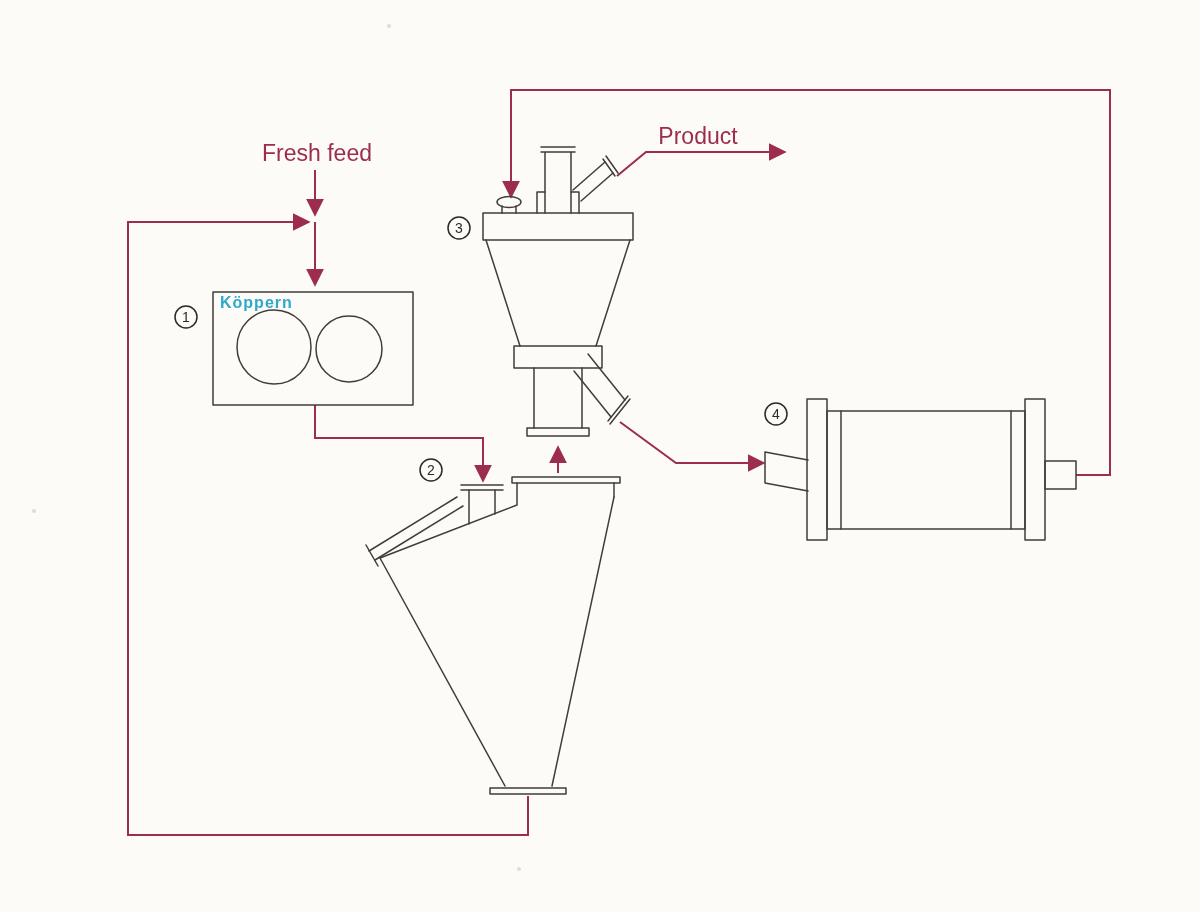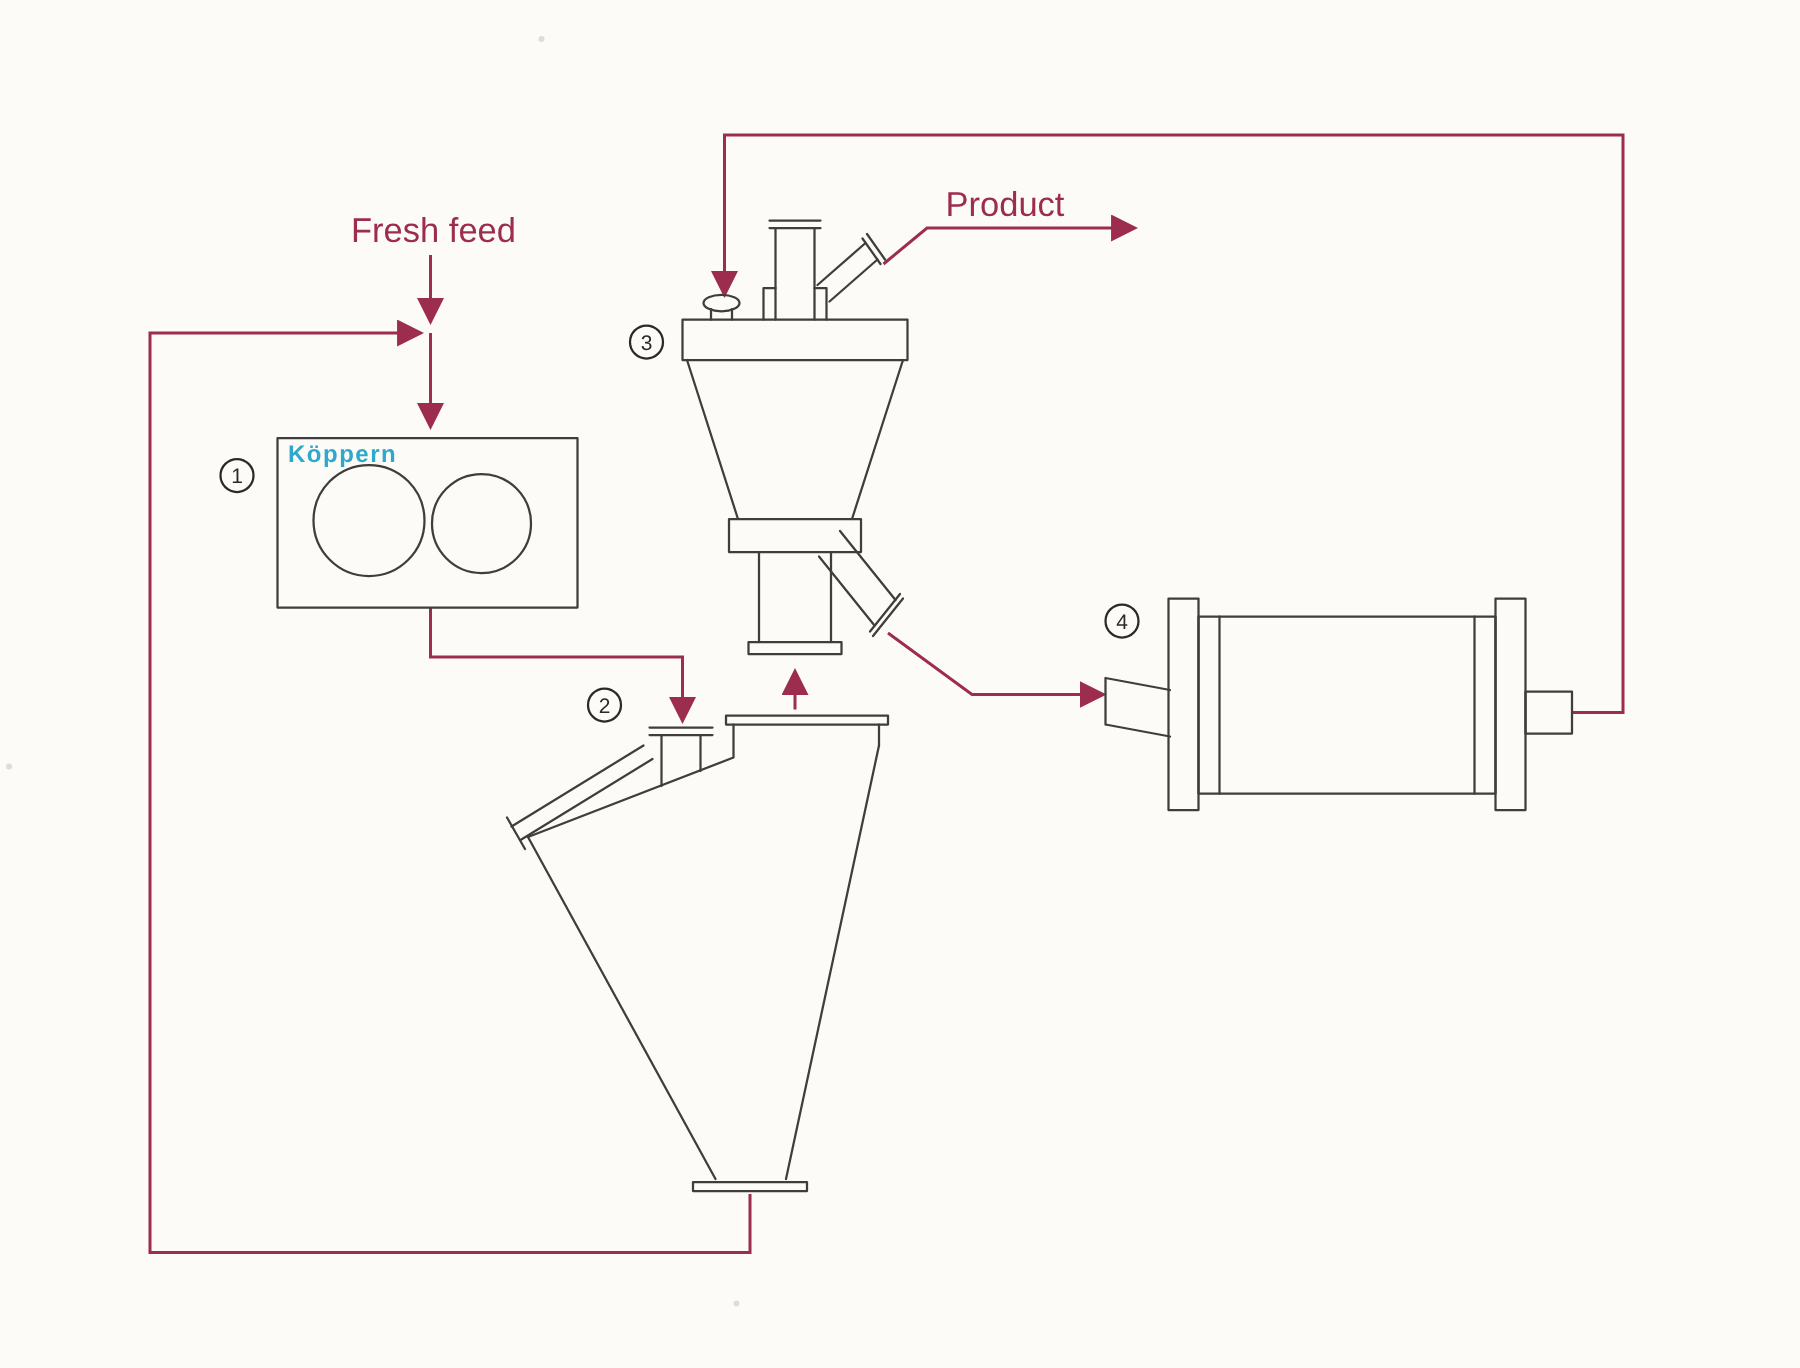--- a/index.html
+++ b/index.html
@@ -8,20 +8,21 @@
     --brand:#2fa9cb;
     --badge:#2a2a28;
     --background:#fcfbf7;
     --artifact:#cfccc4;
   }
   html,body{margin:0;padding:0;background:var(--background);}
   .page{
     position:relative;width:1096px;height:912px;
     background:var(--background);overflow:hidden;
     font-family:"Liberation Sans",sans-serif;
+    margin-left:28px;
   }
   svg{display:block}
   .flow{stroke:var(--flow);stroke-width:2;fill:none}
   .arrowhead{fill:var(--flow);stroke:none}
   .eq{stroke:var(--equipment);stroke-width:1.5;fill:none;stroke-linecap:round;stroke-linejoin:round}
   .flow-label{fill:var(--flow);font-size:23px;text-anchor:middle;font-family:"Liberation Sans",sans-serif}
   .brand{fill:var(--brand);font-size:16px;font-weight:bold;letter-spacing:1px;font-family:"Liberation Sans",sans-serif}
   .badge-circle{stroke:var(--badge);stroke-width:1.5;fill:none}
   .badge-text{fill:var(--badge);font-size:14px;text-anchor:middle;font-family:"Liberation Sans",sans-serif}
   .artifact{fill:var(--artifact);opacity:.65}

